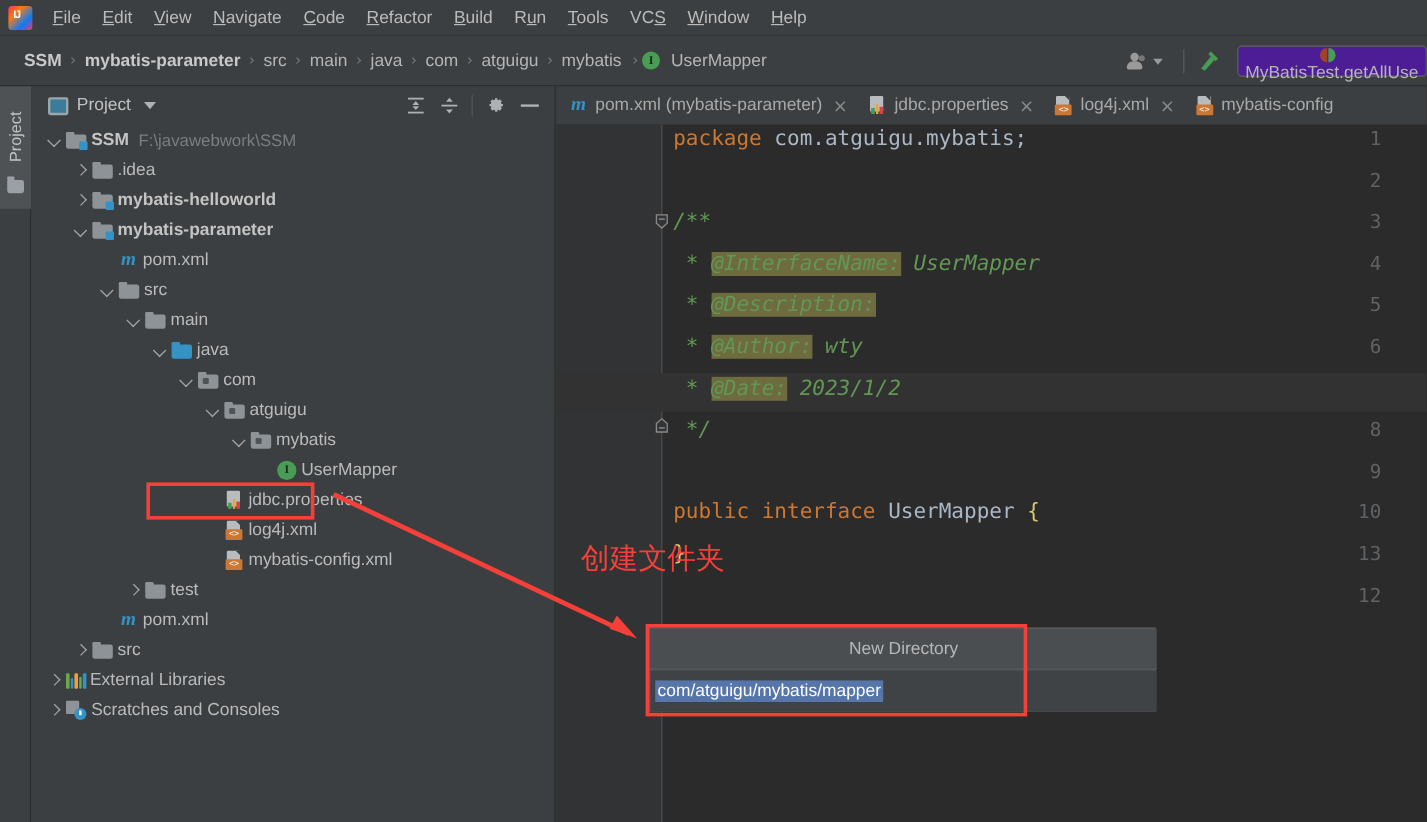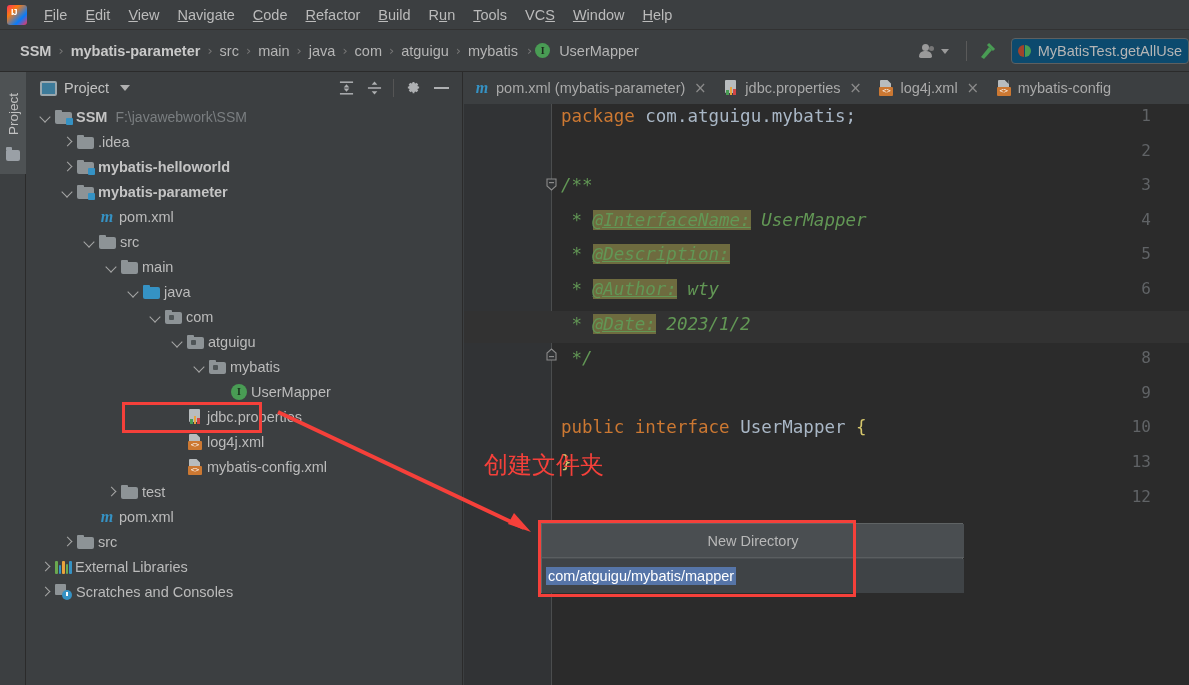--- a/index.html
+++ b/index.html
@@ -82,22 +82,22 @@
   }
   .nav-divider { width: 1px; height: 20px; background: #5a5a5a; margin: 0 8px; }
   .hammer-icon {
     width: 26px; height: 24px; position: relative; margin-right: 10px;
   }
   .hammer-icon .hm {
     position: absolute; left: 3px; top: 3px; width: 18px; height: 18px;
   }
   .run-config {
     display: flex; align-items: center; height: 26px;
-    border: 1px solid #5e6060; border-radius: 4px; background: #0c4a6e;
-    padding: 0 6px 0 6px; margin-right: 0px;
+    border: 1px solid #5e6060; border-radius: 4px; background: #4c1d95;
+    padding: 0 6px 0 6px; margin-right: 0px; flex-direction: column;
   }
   .rc-icon {
     width: 14px; height: 14px; margin-right: 6px; position: relative; flex: 0 0 auto;
   }
   .rc-icon::before {
     content:""; position: absolute; left:0; top:1px; width:6px; height:12px;
     background:#a1432b; border-radius: 6px 0 0 6px;
   }
   .rc-icon::after {
     content:""; position: absolute; left:7px; top:1px; width:6px; height:12px;
@@ -305,21 +305,21 @@
     position:absolute; left:97px; font-size:17.5px;
     font-family:"DejaVu Sans Mono", monospace; white-space: pre;
   }
   .cur-row {
     position:absolute; left:0; width:725px; height:32px; background:#323232;
   }
   .kw { color:#cc7832; }
   .ident { color:#a9b7c6; }
   .jd { color:#629755; font-style: italic; }
   .jdtag {
-    color:#629755; font-style: italic; text-decoration: underline;
+    color:#629755; font-style: italic; 
     background:#6e6b3f;
   }
   .brace { color:#d6c76c; }
 
   
   .newdir {
     position:absolute; left:541px; top:523px; width:422px; height:70px;
     background:#4a4e51; border:1px solid #5f6364;
   }
   .newdir-title {

